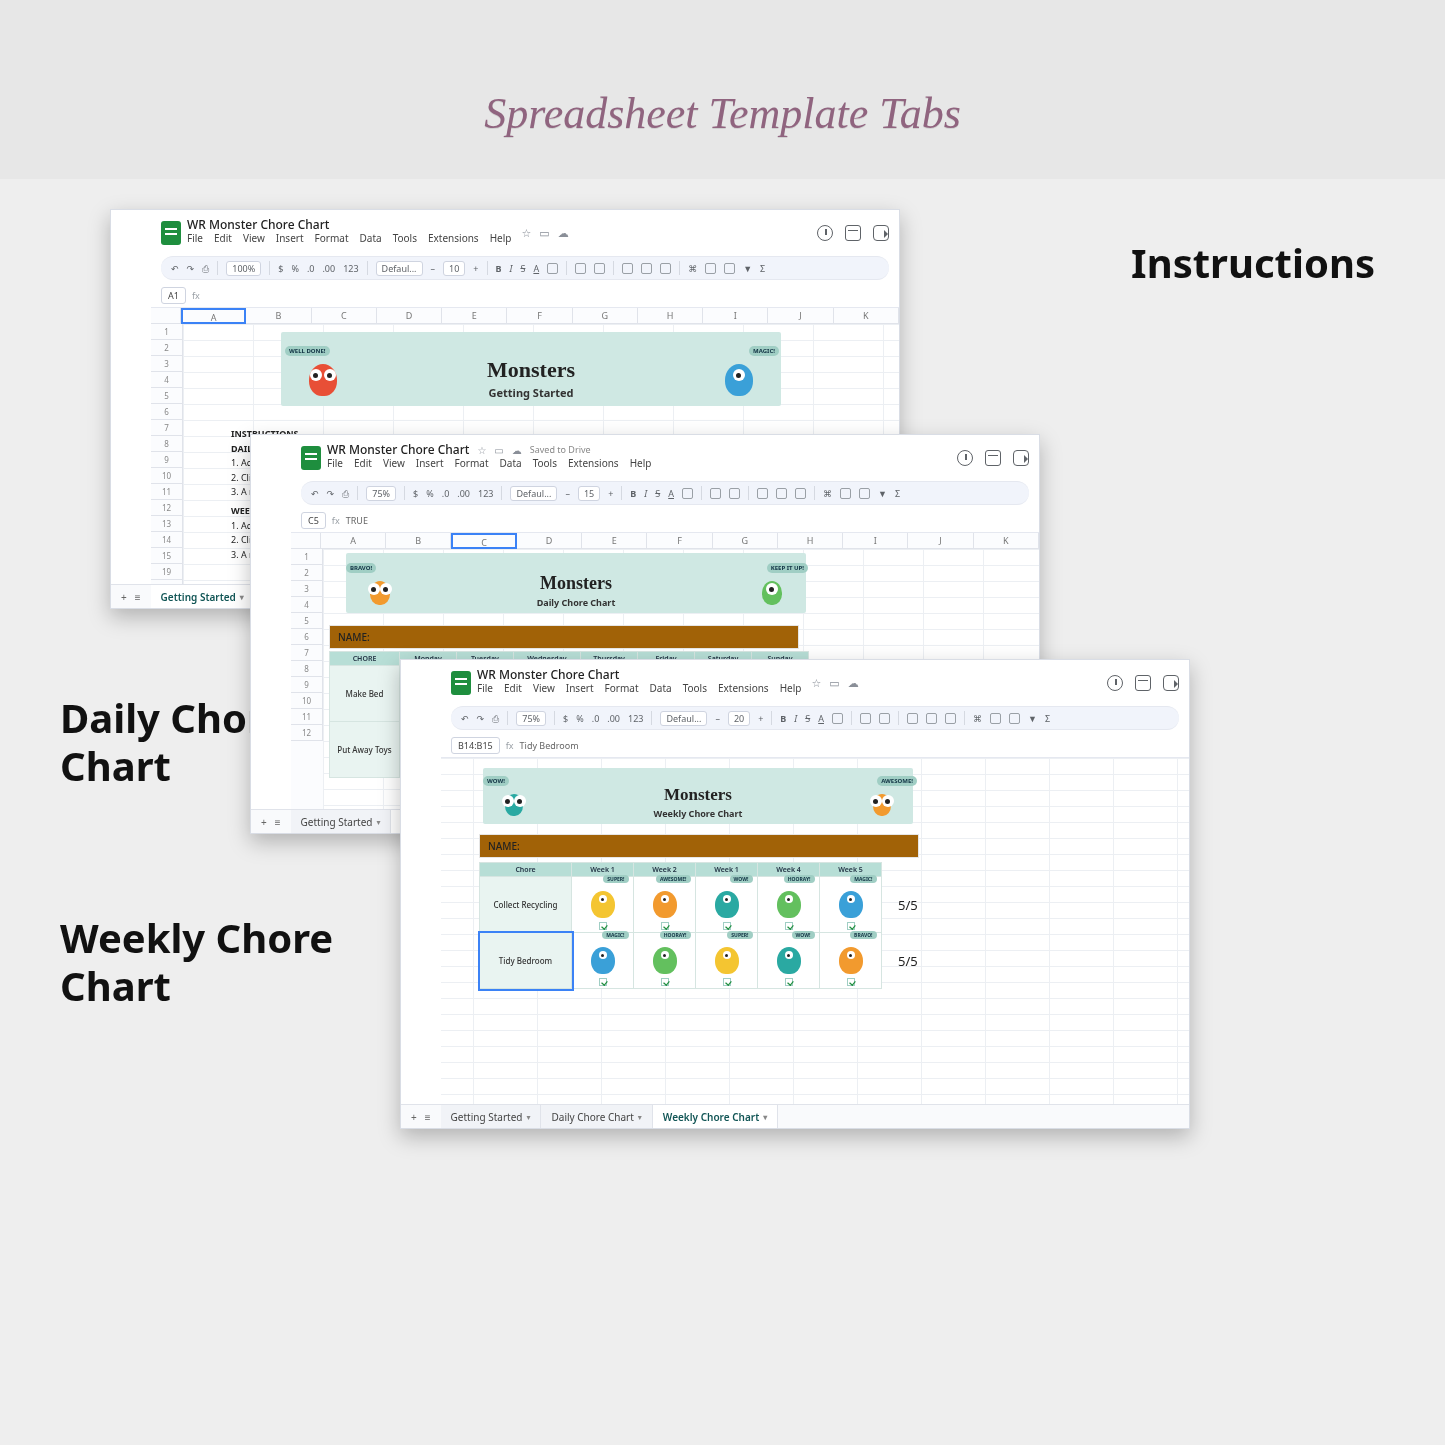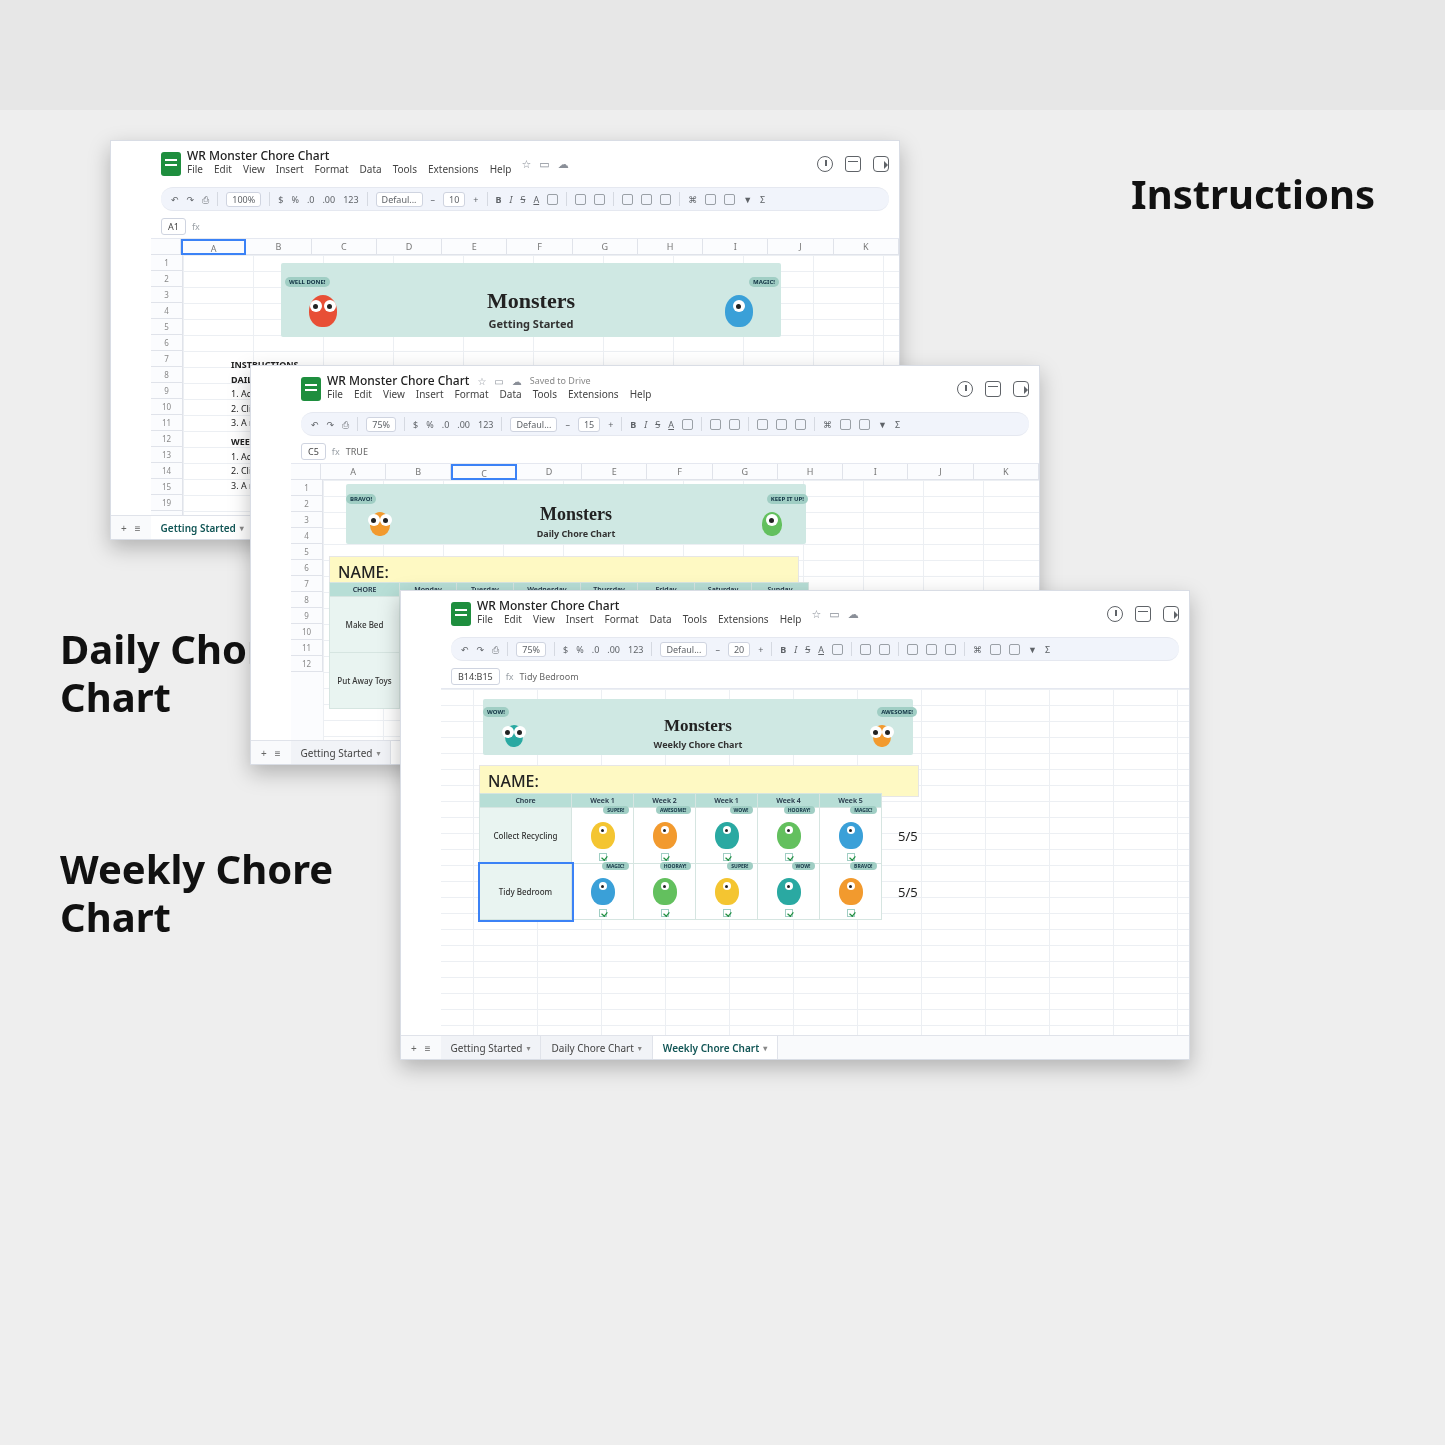--- a/index.html
+++ b/index.html
@@ -152,21 +152,21 @@
   .mbody.yellow{background:#f4c531}
   .mbody.teal{background:#2aa9a2}
   .eye{position:absolute;width:12px;height:12px;background:#fff;border-radius:50%;left:50%;top:35%;transform:translateX(-50%)}
   .eye:after{content:"";position:absolute;width:5px;height:5px;background:#222;border-radius:50%;left:3px;top:4px}
   .eye2{left:35%}.eye3{left:65%}
 
   .win .instr-block{position:absolute;left:80px;right:40px;font-size:9px;color:#222;line-height:1.4}
   .instr-block strong{font-size:9px}
   .instr-block p{margin:2px 0}
 
-  .name-strip{background:#fef9c3;padding:4px 8px;font-size:16px;font-weight:500;color:#222;border:1px solid #e6e6e6}
+  .name-strip{background:#a16207;padding:4px 8px;font-size:10px;font-weight:500;color:#222;border:1px solid #e6e6e6}
 
   .chore-table{border-collapse:collapse;font-size:7px}
   .chore-table th,.chore-table td{border:1px solid #d6e5e1}
   .chore-table .hd{background:var(--mint2);padding:2px 4px;font-weight:600;color:#234}
   .chore-table .labcol{background:#e9f4f1;font-size:8px;padding:6px;text-align:center;font-weight:500;color:#333}
   .chore-table .cell{background:#fff;padding:0;text-align:center}
   .chk{display:inline-block;width:8px;height:8px;border:1px solid var(--mint3);background:#fff;margin-top:1px;position:relative}
   .chk.on:after{content:"";position:absolute;left:1px;top:-1px;width:5px;height:7px;border:solid var(--gs-green);border-width:0 2px 2px 0;transform:rotate(40deg) scale(.6)}
   .mini-monster{width:40px;height:44px;margin:auto;position:relative}
   .mini-monster .bubble{top:-2px;right:-6px;font-size:5px}
@@ -184,20 +184,21 @@
   .stab{display:flex;align-items:center;gap:4px;padding:0 10px;border-right:1px solid #e0e3ea;background:#f1f3f7;color:#444}
   .stab.active{background:#fff;font-weight:600;color:#155}
   .stab .caret{font-size:8px;color:#888}
 
   .score{font-size:13px;color:#222;padding-left:16px}
 </style>
 </head>
 <body>
 
 <div class="hero">
+  <div class="sub">Spreadsheet Template Tabs</div>
 </div>
 
 <div class="stage">
 
   <div class="label" style="right:70px;top:60px">Instructions</div>
   <div class="label" style="left:60px;top:515px;width:260px">Daily Chore Chart</div>
   <div class="label" style="left:60px;top:735px;width:280px">Weekly Chore Chart</div>
 
   <div class="win" style="left:110px;top:30px;width:790px;height:400px">
     <div class="title-row">

